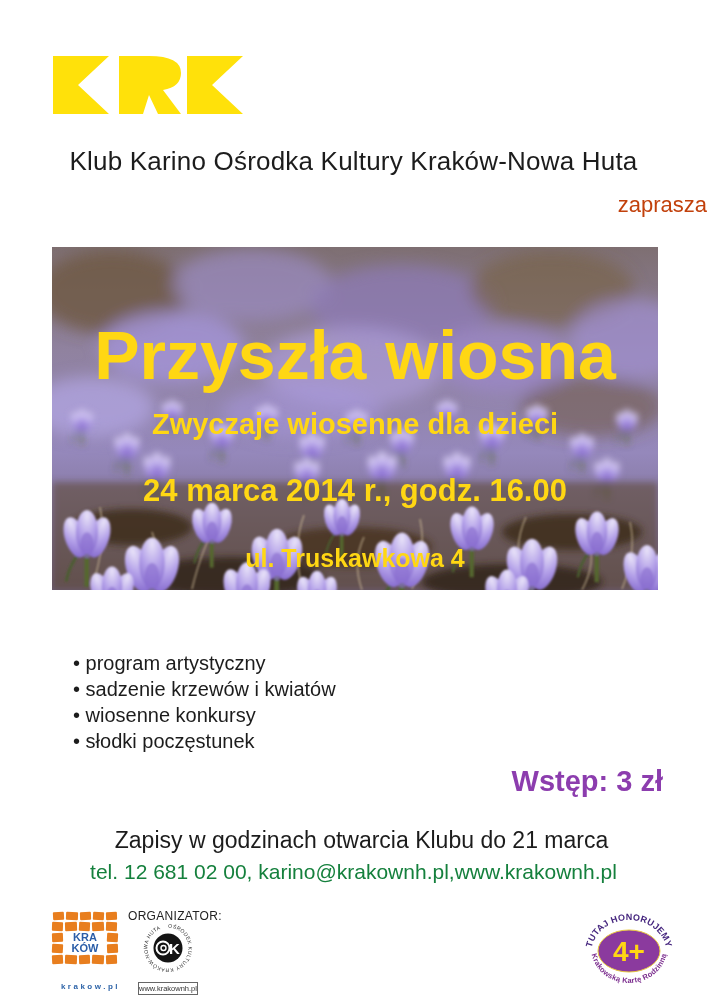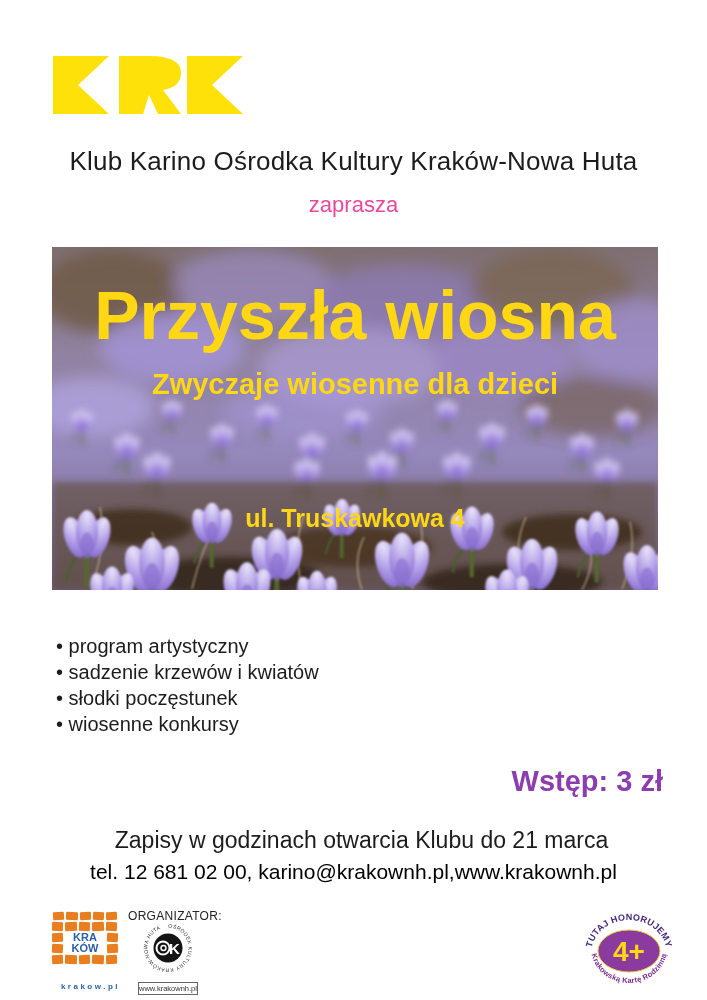--- a/index.html
+++ b/index.html
@@ -2,37 +2,37 @@
 <html><head>
 <meta charset="utf-8">
 <style>
   html,body{margin:0;padding:0;}
   body{width:707px;height:1000px;background:#ffffff;font-family:"Liberation Sans",sans-serif;position:relative;overflow:hidden;}
   .poster{position:absolute;left:0;top:0;width:707px;height:1000px;background:#fff;}
 
   .krk-logo{position:absolute;left:53px;top:56px;width:190px;height:58px;}
 
   .header-title{position:absolute;top:146px;left:0;width:707px;text-align:center;font-size:26px;color:#1c1c1c;letter-spacing:0.2px;}
-  .header-sub{position:absolute;top:192px;left:0;width:707px;text-align:center;font-size:22px;color:#ec4899;}
+  .header-sub{position:absolute;top:192px;left:0;width:707px;text-align:right;font-size:22px;color:#c2410c;}
 
   .photo{position:absolute;left:52px;top:247px;width:606px;height:343px;overflow:hidden;background:#8d7fa8;}
   .photo svg.bg{position:absolute;left:0;top:0;width:606px;height:343px;}
-  .hero-text{position:absolute;left:0;width:100%;text-align:center;font-weight:bold;color:#ffd713;}
+  .hero-text{position:absolute;left:0;width:100%;text-align:center;font-weight:bold;color:#ffd713;margin-top:40px;}
   .hero-title{top:30px;font-size:68px;line-height:1.12;letter-spacing:0px;}
   .hero-sub{top:121px;font-size:29px;}
   .hero-date{top:186px;font-size:31px;}
   .hero-addr{top:257px;font-size:25px;}
 
-  .program{position:absolute;left:56px;top:633px;margin:0;padding:0;list-style:none;font-size:20px;line-height:26px;color:#1c1c1c;}
+  .program{position:absolute;left:56px;top:633px;margin:17px;padding:0;list-style:none;font-size:20px;line-height:26px;color:#1c1c1c;}
   .program li::before{content:"• ";}
 
   .admission{position:absolute;right:44px;top:765px;font-size:29px;font-weight:bold;color:#8c3dae;}
 
   .signup-1{position:absolute;top:827px;left:8px;width:707px;text-align:center;font-size:23px;color:#1c1c1c;}
-  .signup-2{position:absolute;top:860px;left:0;width:707px;text-align:center;font-size:21px;color:#000000;}
+  .signup-2{position:absolute;top:860px;left:0;width:707px;text-align:center;font-size:21px;color:#15803d;}
 
   .krakow-logo{position:absolute;left:46px;top:911px;width:74px;text-align:right;}
   .krakow-url{margin-top:5px;font-size:8px;letter-spacing:2.5px;color:#2e64a8;font-weight:bold;}
 
   .org-logo{position:absolute;left:128px;top:909px;width:80px;text-align:center;}
   .org-label{font-size:12px;color:#222;letter-spacing:0.3px;}
   .org-url{display:inline-block;border:1px solid #666;font-size:7.5px;color:#333;padding:1px 0;margin-top:1px;background:#fff;}
 
   .badge{position:absolute;left:584px;top:910px;width:90px;height:80px;}
 </style>
@@ -155,28 +155,29 @@
         <use href="#croc" transform="translate(595,315) scale(1.3)"></use>
         <use href="#croc" transform="translate(60,335) scale(1.2)"></use>
         <use href="#croc" transform="translate(195,332) scale(1.3)"></use>
         <use href="#croc" transform="translate(265,338) scale(1.1)"></use>
         <use href="#croc" transform="translate(455,338) scale(1.2)"></use>
       </g>
     </svg>
 
     <div class="hero-text hero-title">Przyszła wiosna</div>
     <div class="hero-text hero-sub">Zwyczaje wiosenne dla dzieci</div>
+    <div class="hero-text hero-date">24 marca 2014 r., godz. 16.00</div>
     <div class="hero-text hero-addr">ul. Truskawkowa 4</div>
   </div>
 
   <ul class="program">
     <li>program artystyczny</li>
     <li>sadzenie krzewów i kwiatów</li>
+    <li>wiosenne konkursy</li>
     <li>słodki poczęstunek</li>
-    <li>wiosenne konkursy</li>
   </ul>
 
   <div class="admission">Wstęp: 3 zł</div>
 
   <div class="signup-1">Zapisy w godzinach otwarcia Klubu do 21 marca</div>
   <div class="signup-2">tel. 12 681 02 00, karino@krakownh.pl,www.krakownh.pl</div>
 
   <div class="krakow-logo">
     <svg width="70" height="62" viewBox="0 0 70 62">
       <g fill="#e87e1e">

